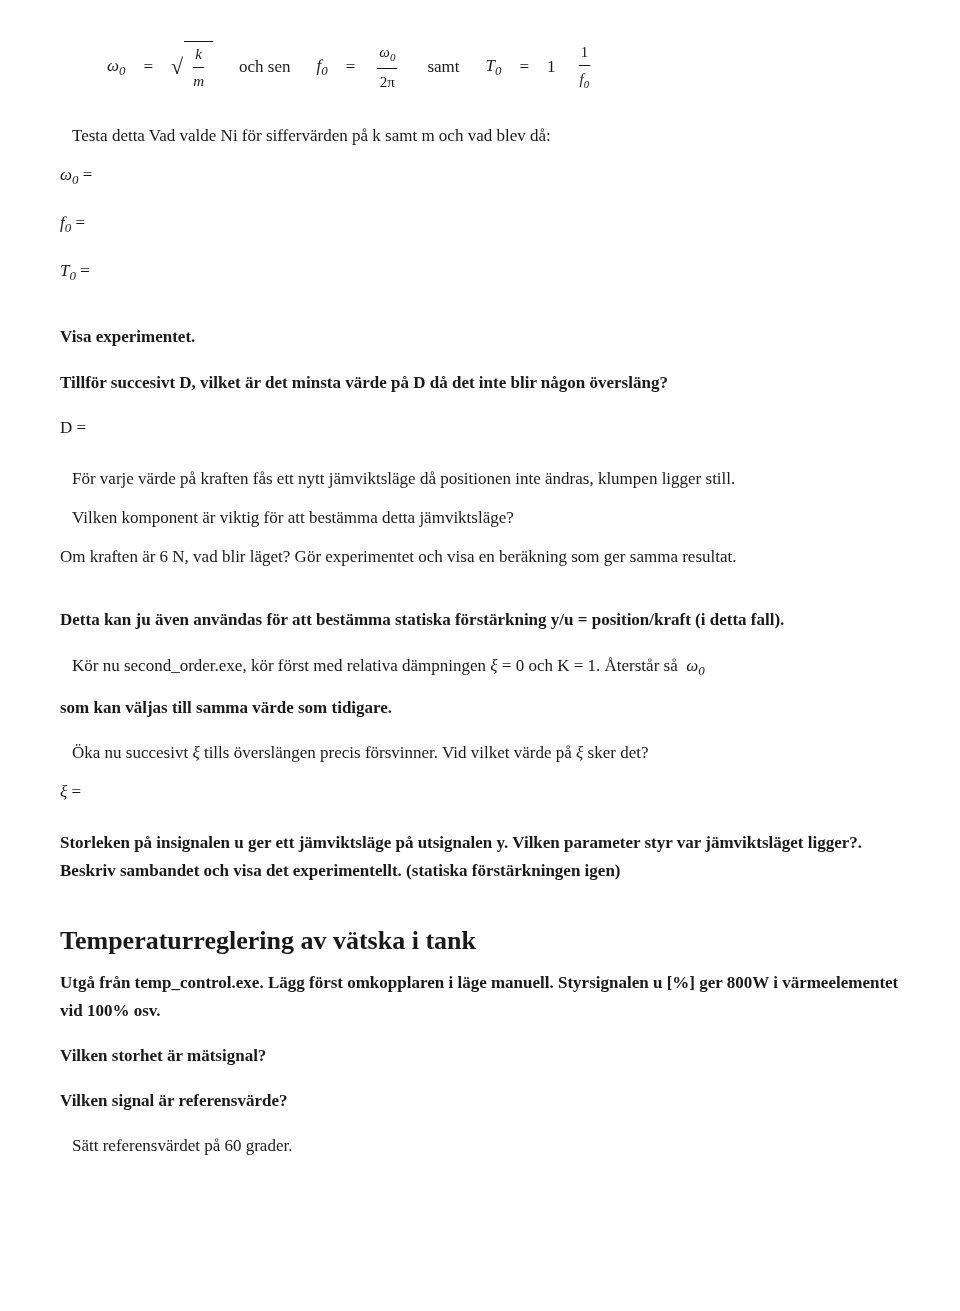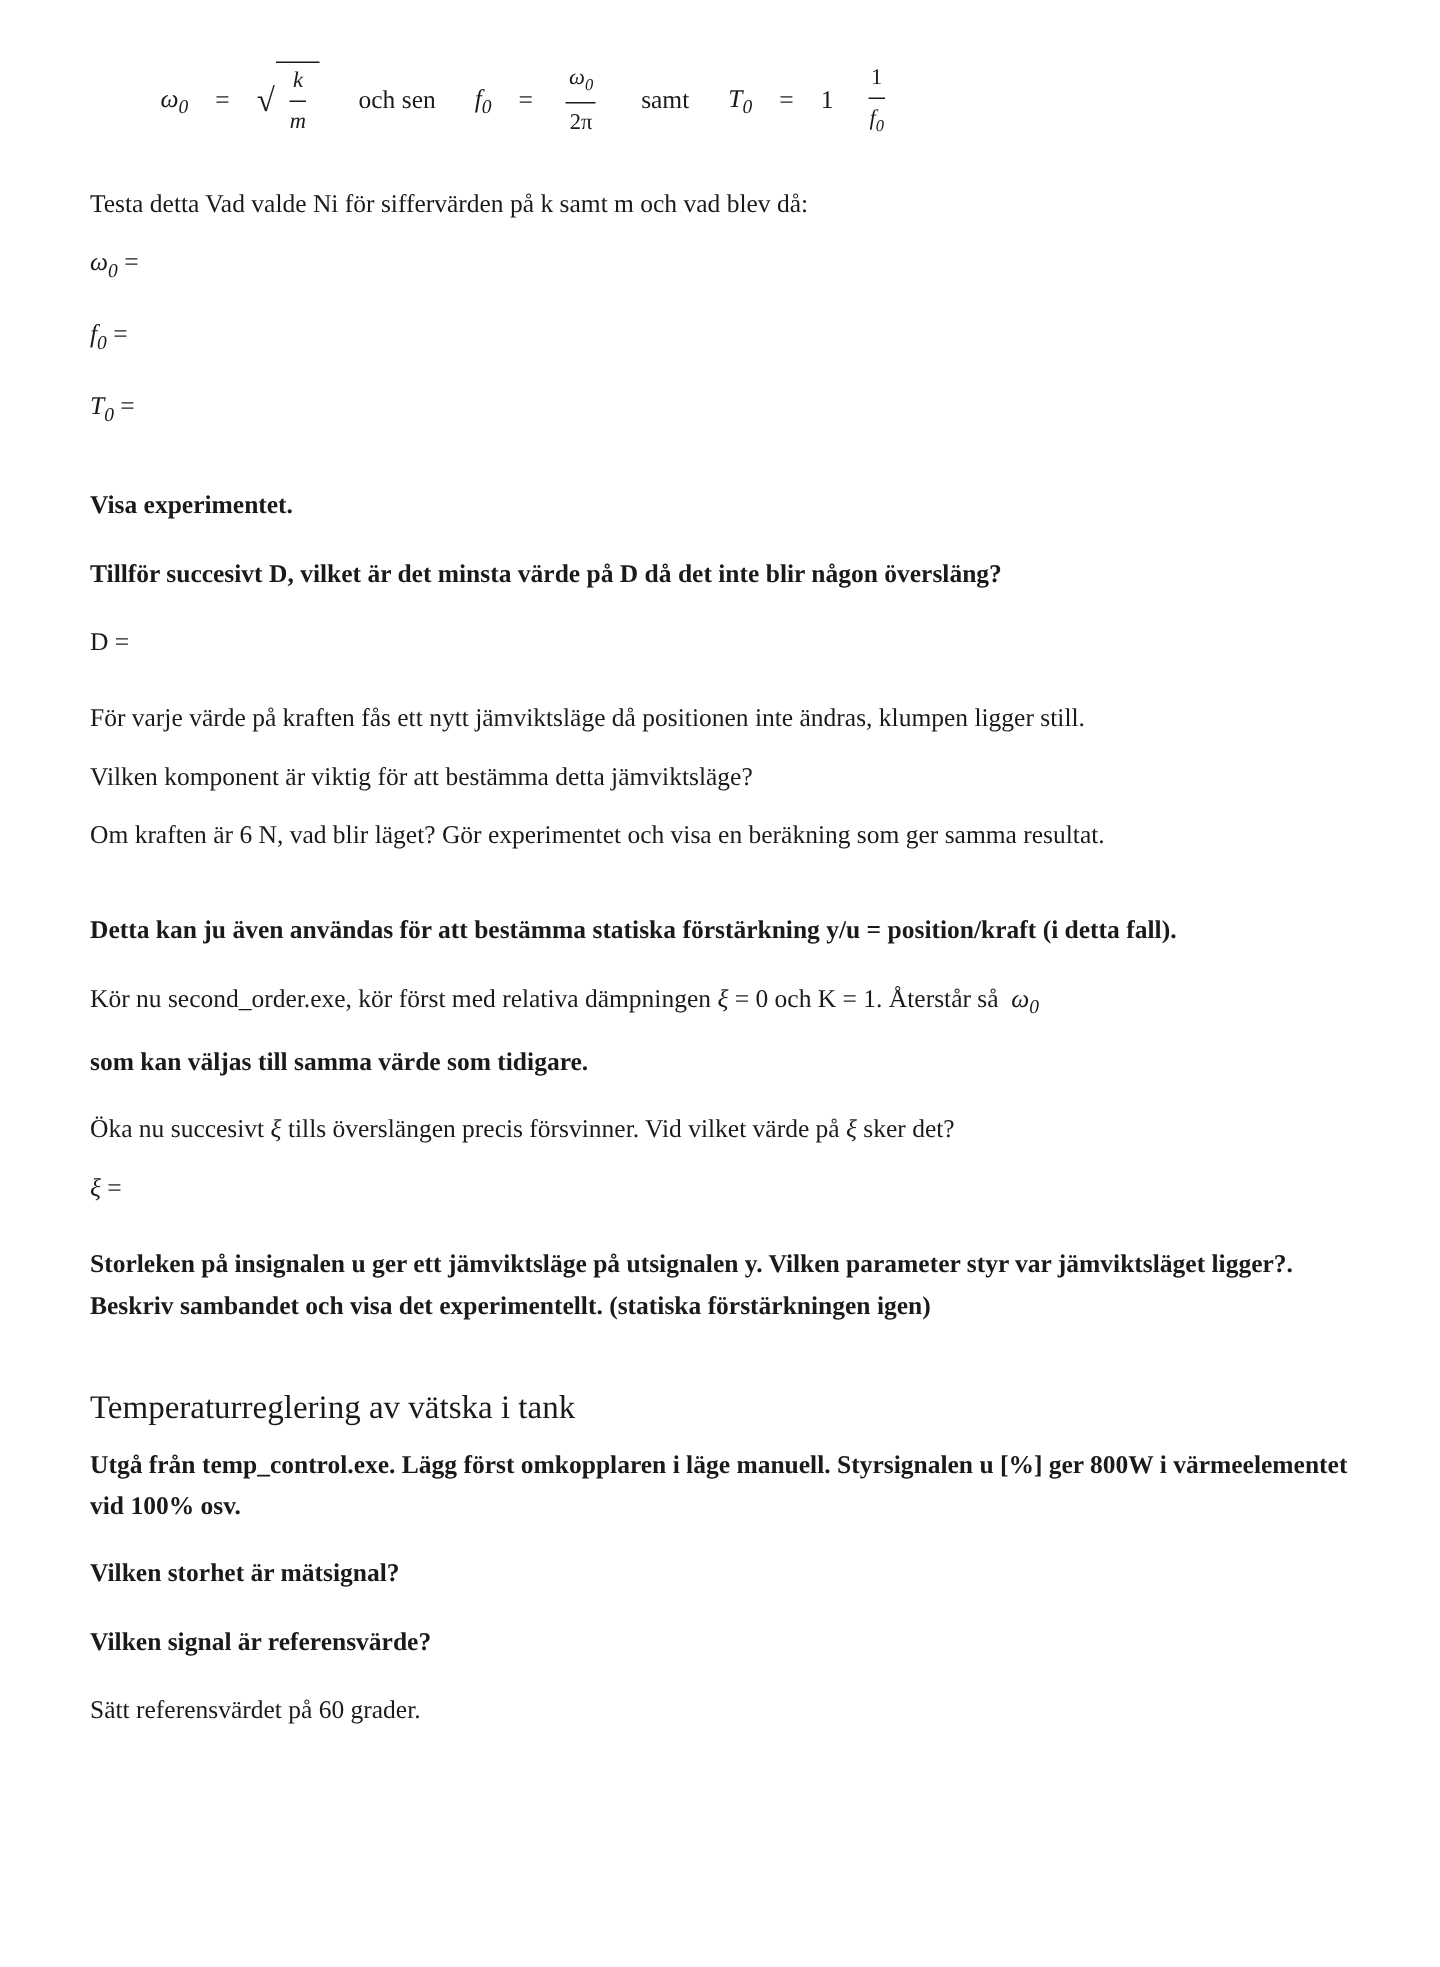--- a/index.html
+++ b/index.html
@@ -47,25 +47,25 @@
     }
     .sqrt-content {
       border-top: 1.5px solid #1a1a1a;
       padding: 0 3px;
       font-size: 15px;
     }
     .sub {
       vertical-align: sub;
       font-size: 13px;
     }
-    .para { margin-bottom: 12px; }
+    .para { margin-bottom: 12px; margin-left: 12px; }
     .para-lg { margin-bottom: 18px; font-weight: bold; }
     .section-title {
-      font-size: 22px;
-      font-weight: normal;
+      font-size: 26px;
+      font-weight: bold;
       margin-top: 36px;
       margin-bottom: 8px;
     }
     .var-line {
       margin-bottom: 18px;
     }
   </style>
 </head>
 <body>
 

